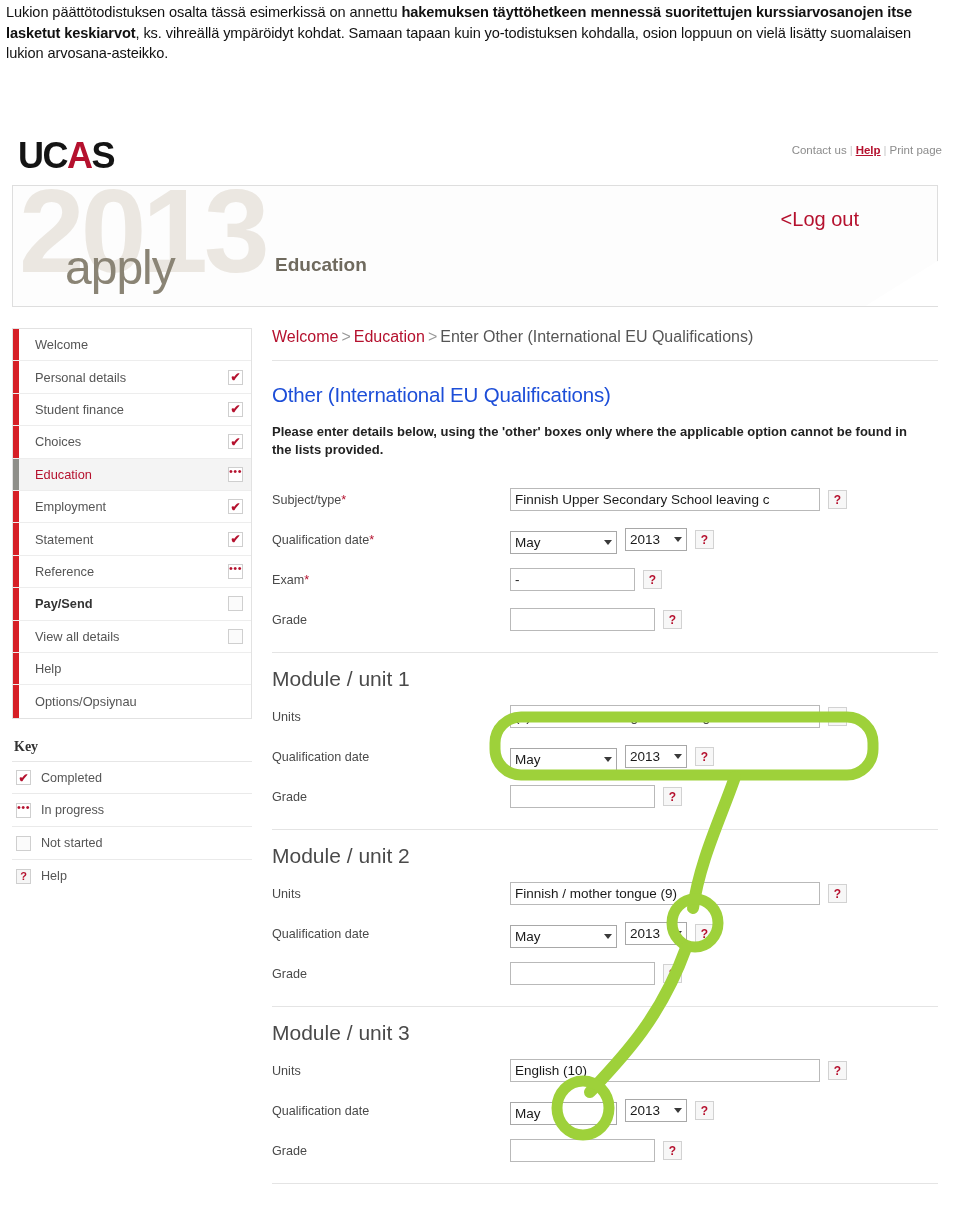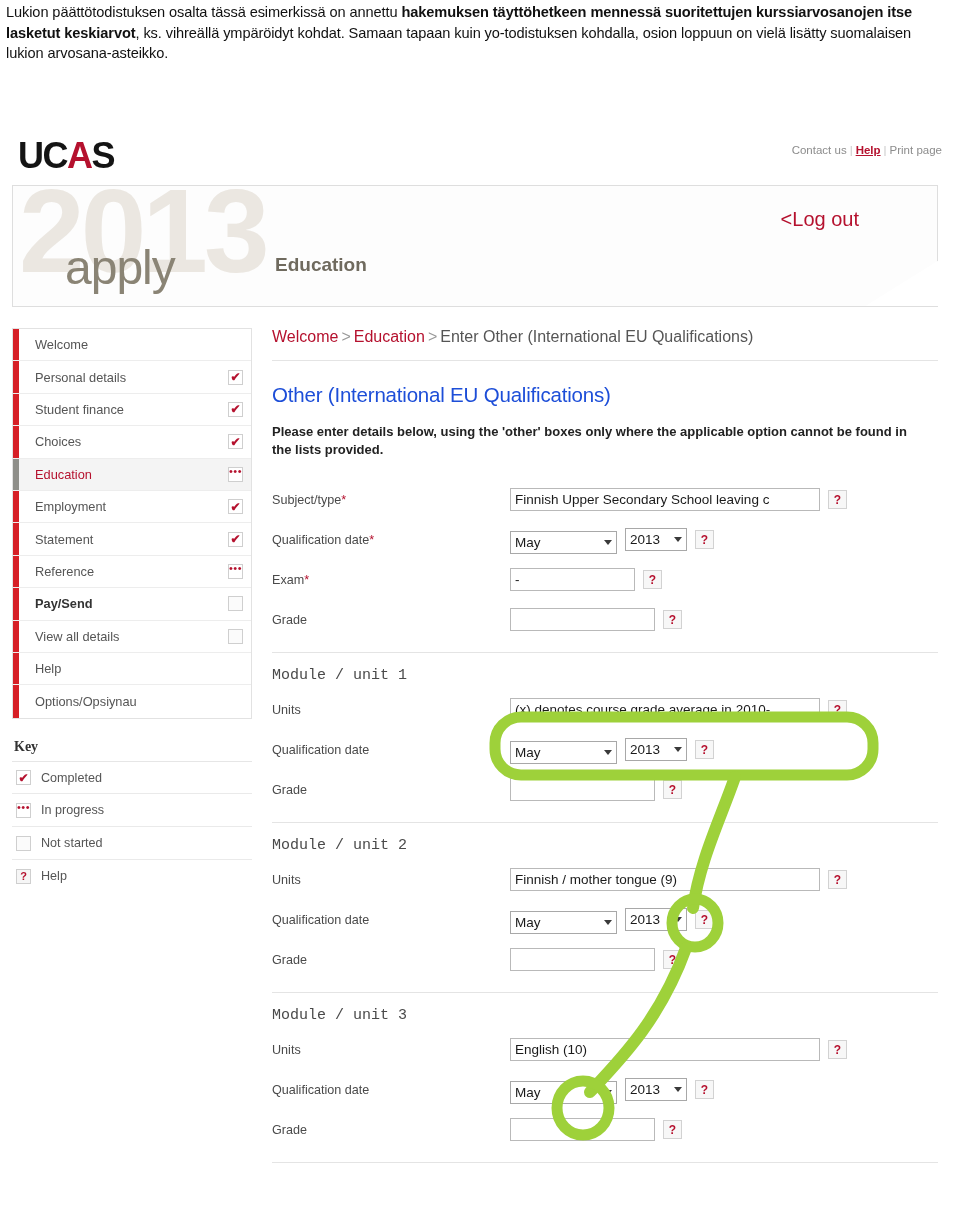--- a/index.html
+++ b/index.html
@@ -295,24 +295,23 @@
     font-size: 12px;
     font-weight: bold;
     display: inline-flex;
     align-items: center;
     justify-content: center;
     line-height: 1;
     flex: none;
   }
 
   .module-title {
-    font-size: 15px;
+    font-size: 21px;
     color: #4a4a4a;
     margin: 14px 0 6px 0;
-    font-family: Liberation Mono, monospace;
   }
   .sect-div { height: 1px; background: #e4e4e4; margin-top: 12px; }
 
   
   .anno {
     position: absolute;
     left: 0; top: 0;
     width: 960px; height: 1091px;
     pointer-events: none;
   }

